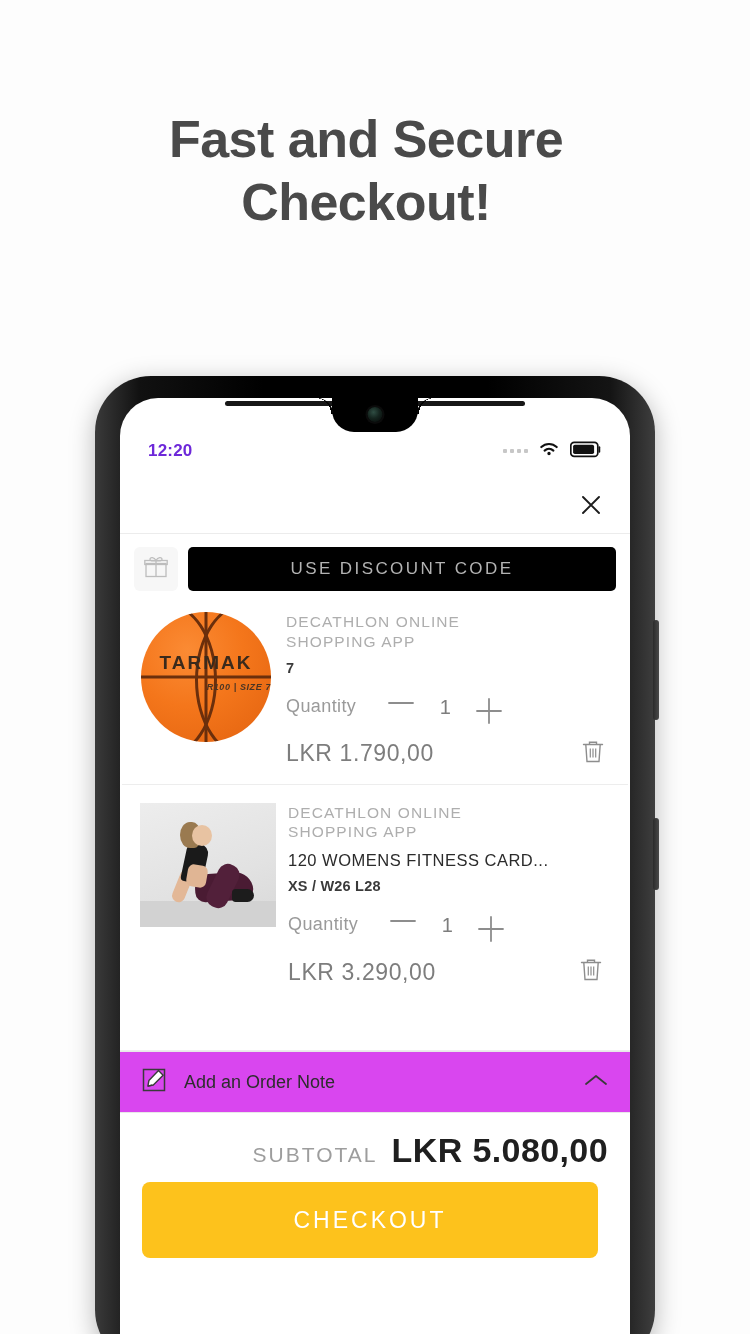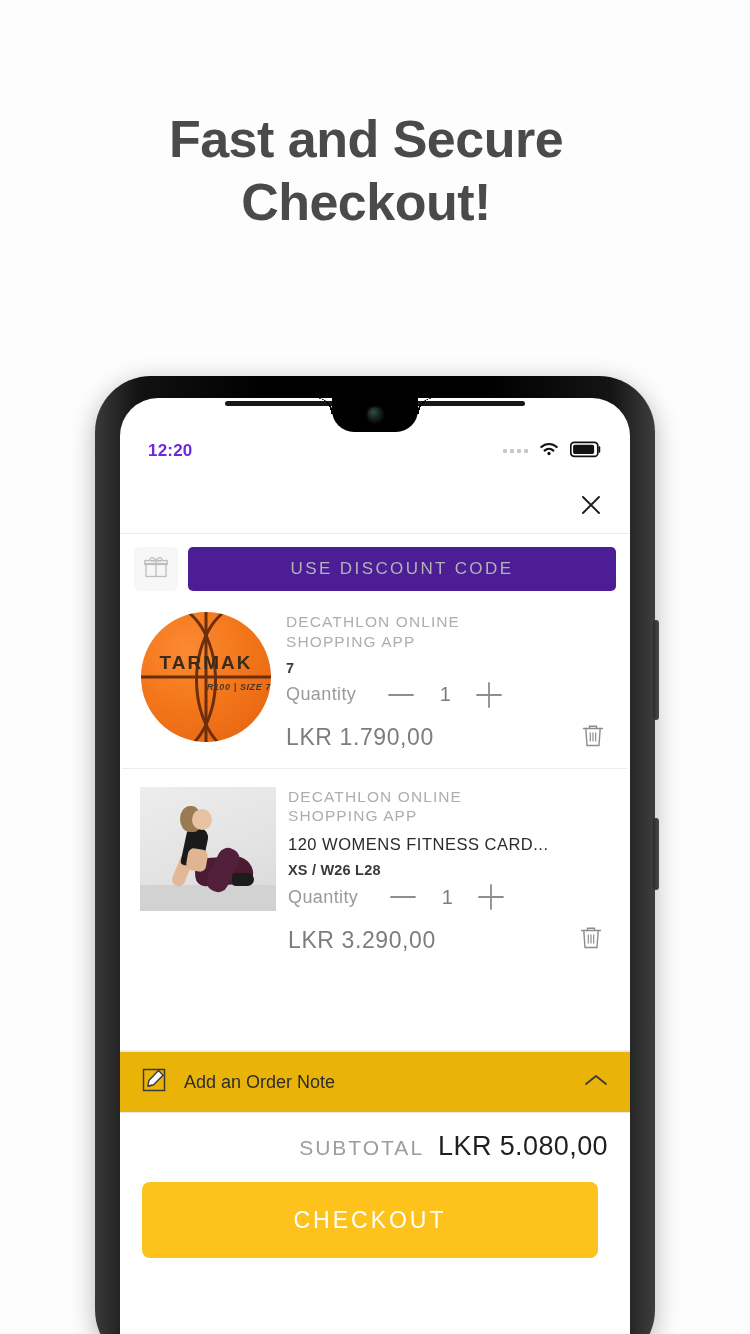--- a/index.html
+++ b/index.html
@@ -86,21 +86,21 @@
     position:absolute;left:0;top:137px;width:100%;
     display:flex;align-items:center;gap:10px;
     padding:12px 14px;box-sizing:border-box;
     border-bottom:1px solid #ececec;background:#fff;
   }
   .gift-box{
     width:44px;height:44px;flex:0 0 44px;border-radius:6px;background:#f7f7f7;
     display:flex;align-items:center;justify-content:center;
   }
   .discount-input{
-    flex:1;height:44px;background:#4c1d95;border-radius:5px;
+    flex:1;height:44px;background:#000000;border-radius:5px;
     display:flex;align-items:center;justify-content:center;
   }
   .discount-input span{
     font-size:17px;color:#b3b3b3;letter-spacing:2.4px;font-weight:300;
   }
 
   
   .cart-list{
     position:absolute;left:0;top:196px;width:100%;height:457px;
     box-sizing:border-box;border-bottom:1px solid #ededed;background:#fff;
@@ -113,21 +113,21 @@
   .info{flex:1;padding-left:12px;min-width:0;}
   .vendor{
     font-size:15.5px;color:#aeaeae;letter-spacing:1.1px;line-height:1.28;
     font-weight:300;white-space:pre-line;
   }
   .title{
     font-size:16.5px;color:#2b2b2b;letter-spacing:0.5px;margin-top:9px;
     white-space:nowrap;overflow:hidden;text-overflow:ellipsis;
   }
   .variant{font-size:14.5px;color:#3a3a3a;margin-top:8px;font-weight:bold;letter-spacing:0.2px;}
-  .qty-row{display:flex;align-items:center;margin-top:4px;}
+  .qty-row{display:flex;align-items:flex-start;margin-top:20px;}
   .qty-label{font-size:18px;color:#9a9a9a;font-weight:300;letter-spacing:0.4px;}
   .qty-minus{margin-left:28px;width:34px;display:flex;justify-content:center;cursor:pointer;}
   .qty-val{width:54px;text-align:center;font-size:20px;color:#7d7d7d;font-weight:300;}
   .qty-plus{width:34px;display:flex;justify-content:center;cursor:pointer;}
   .price-row{display:flex;align-items:center;justify-content:space-between;margin-top:12px;padding-right:6px;}
   .price{font-size:23px;color:#7d7d7d;font-weight:300;letter-spacing:0.6px;}
   .trash{cursor:pointer;}
 
   
   .ball{
@@ -164,33 +164,33 @@
   .fit-shin{position:absolute;left:72px;top:60px;width:22px;height:46px;background:#52203a;
     border-radius:10px;transform:rotate(26deg);}
   .fit-arm{position:absolute;left:36px;top:66px;width:13px;height:34px;background:#e3b897;
     border-radius:8px;transform:rotate(22deg);}
   .fit-shoe{position:absolute;left:92px;top:86px;width:22px;height:13px;background:#1c1c1c;border-radius:4px 7px 7px 4px;}
 
   
   .order-note{
     position:absolute;left:0;top:653px;width:100%;height:62px;
     display:flex;align-items:center;padding:0 20px;box-sizing:border-box;
-    border-top:1px solid #e8e8e8;border-bottom:1px solid #e8e8e8;background:#eab308;
+    border-top:1px solid #e8e8e8;border-bottom:1px solid #e8e8e8;background:#d946ef;
   }
   .note-label{font-size:18px;color:#2d2d2d;margin-left:16px;flex:1;}
   .chev{cursor:pointer;}
 
   
   .subtotal-row{
     position:absolute;left:0;top:715px;width:100%;
     display:flex;align-items:baseline;justify-content:flex-end;
     padding:18px 22px 0 12px;box-sizing:border-box;
   }
   .subtotal-label{font-size:21px;color:#9d9d9d;letter-spacing:2px;font-weight:300;}
-  .subtotal-value{font-size:27px;color:#1f1f1f;margin-left:14px;letter-spacing:0.4px;}
+  .subtotal-value{font-size:34px;color:#1f1f1f;margin-left:14px;letter-spacing:0.4px;font-weight:bold;}
   .checkout-btn{
     position:absolute;left:22px;top:784px;width:456px;height:76px;
     background:#fdc21c;border-radius:8px;
     display:flex;align-items:center;justify-content:center;cursor:pointer;
   }
   .checkout-btn span{
     font-size:23px;color:#ffffff;letter-spacing:3px;
   }
 </style>
 </head>

